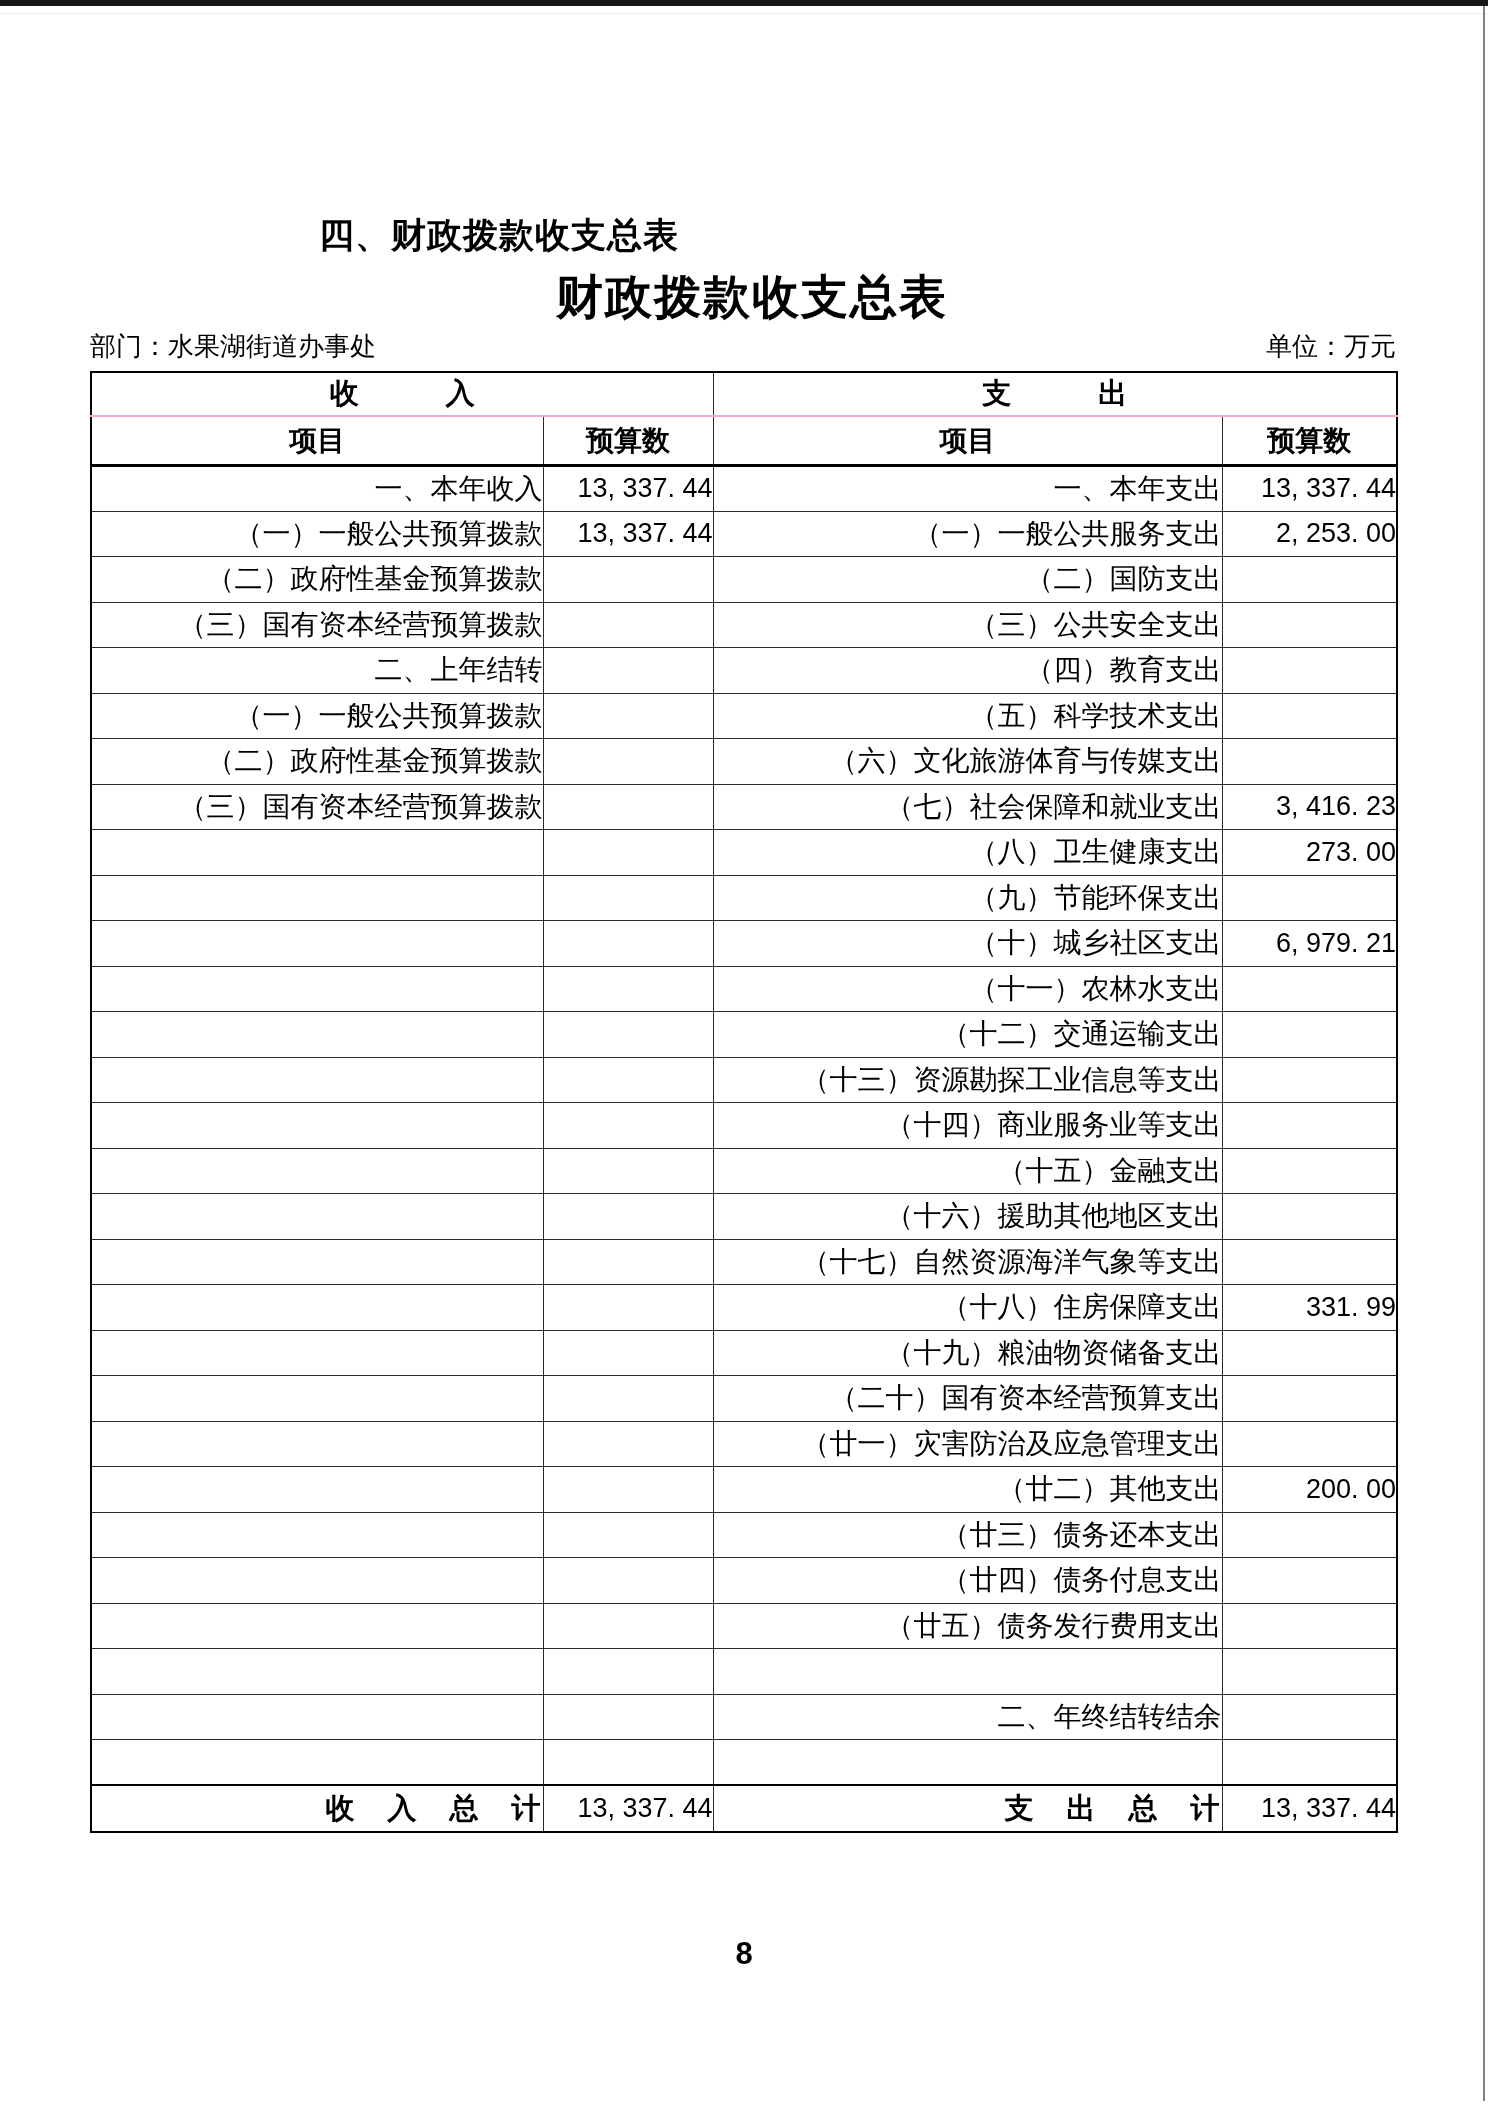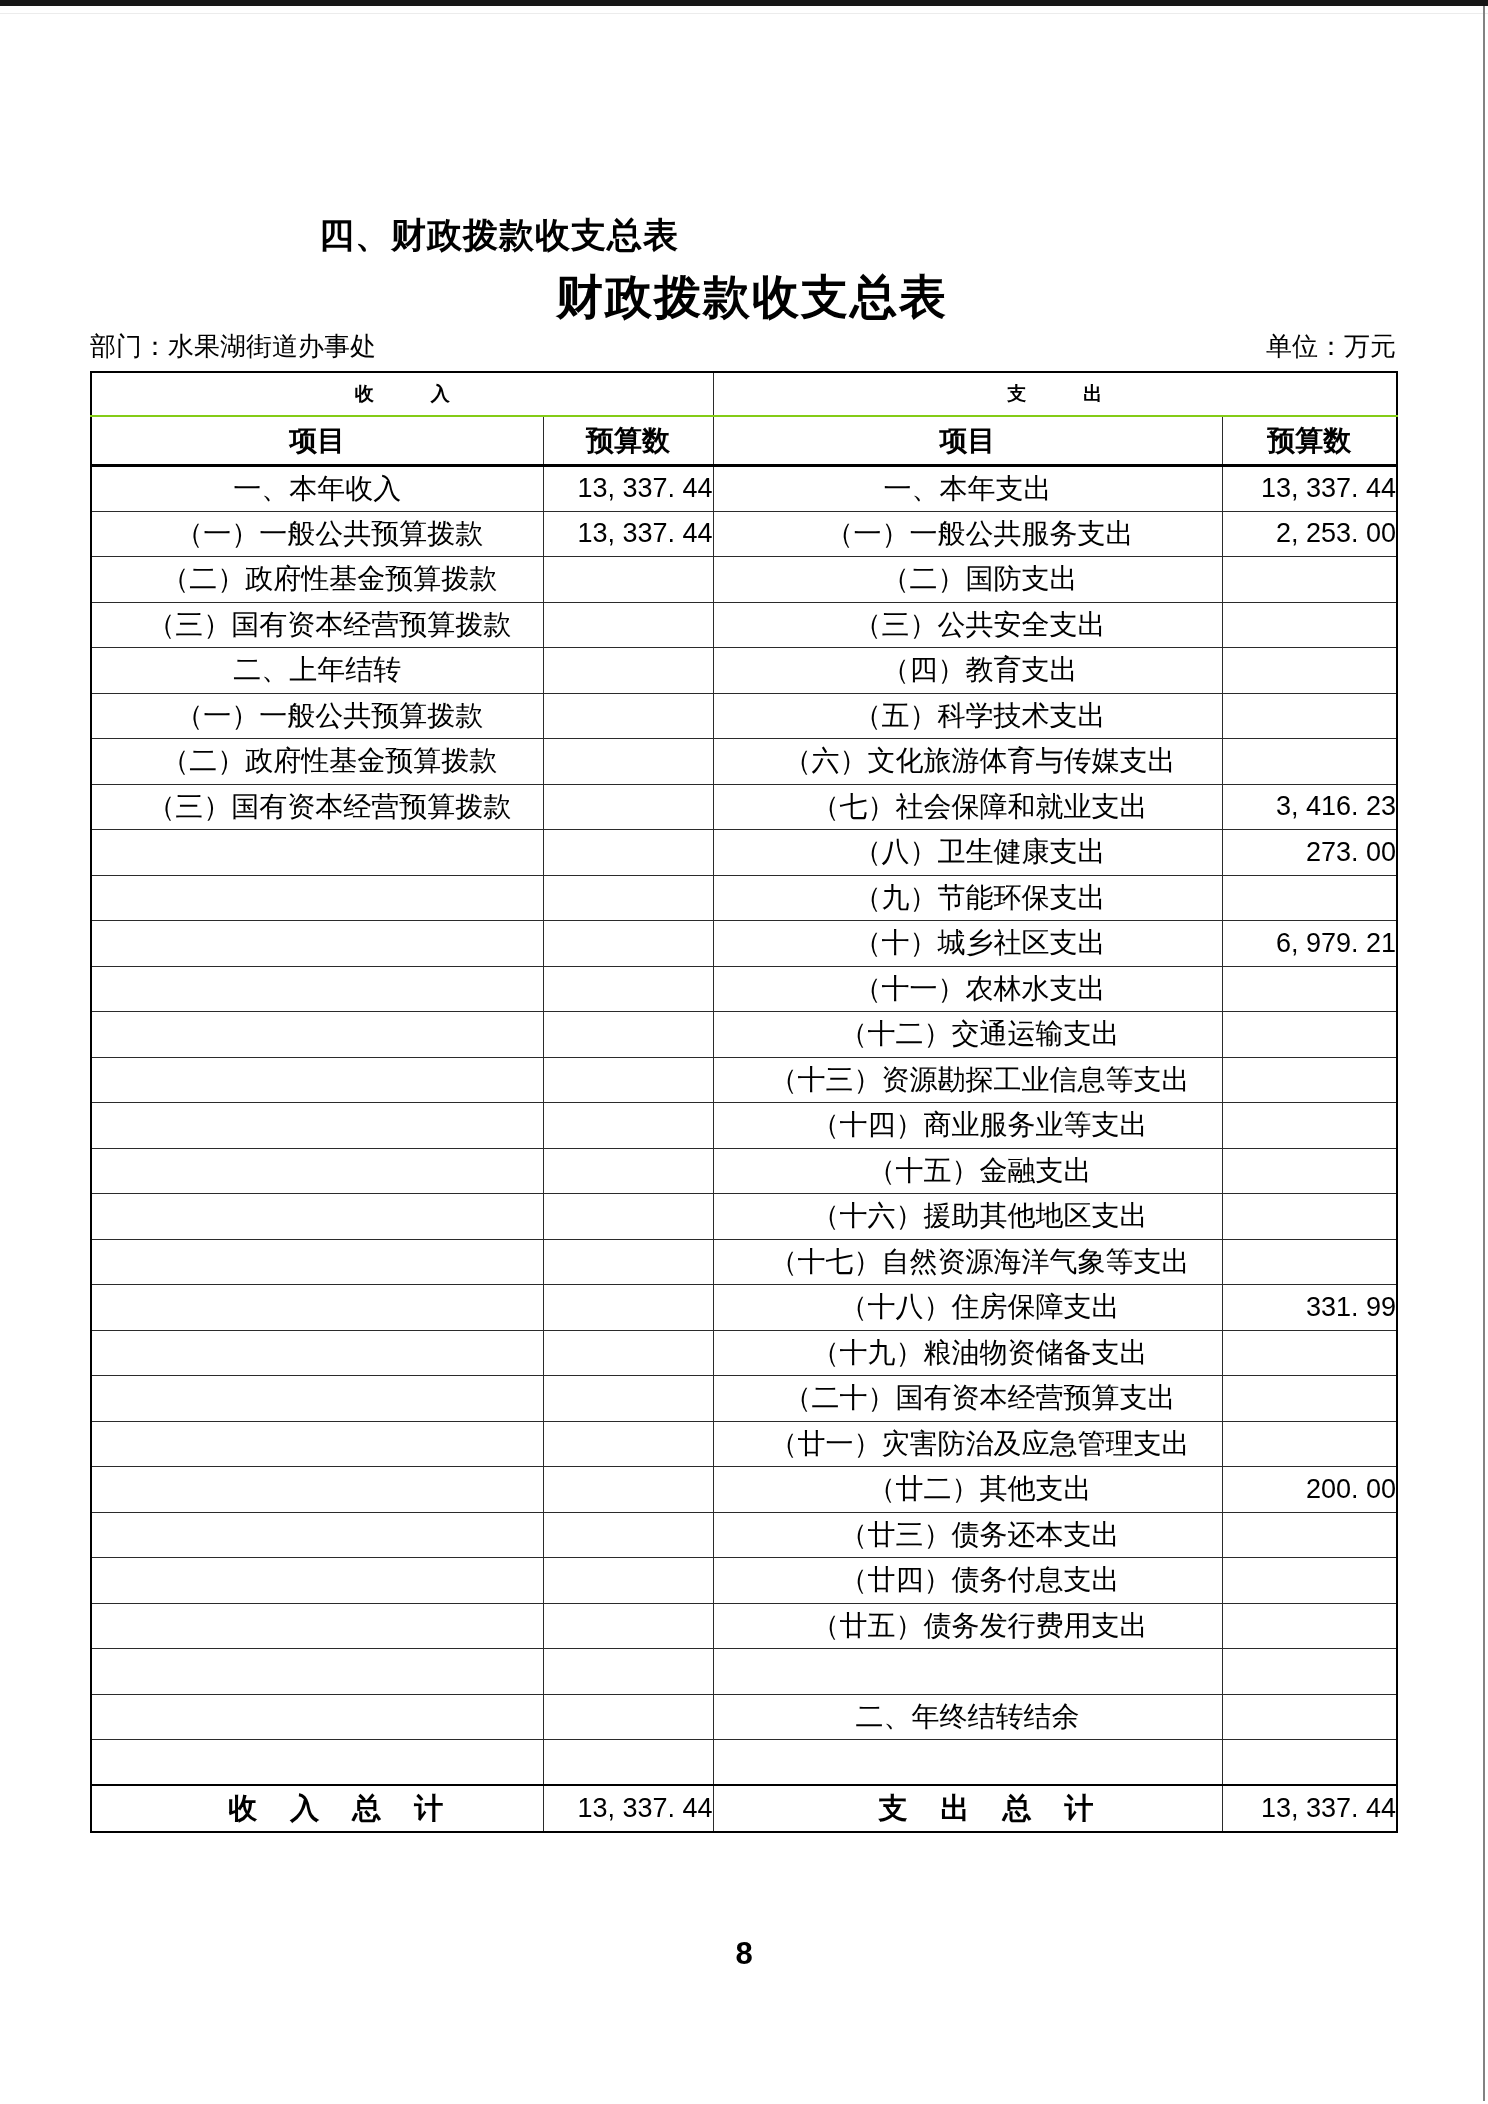--- a/index.html
+++ b/index.html
@@ -37,29 +37,29 @@
   table.grid{
     position:absolute;top:371px;left:90px;width:1306px;
     border-collapse:collapse;table-layout:fixed;
     border:2px solid #000;
   }
   table.grid th,table.grid td{
     border:1px solid #2b2b2b;
     padding:0;overflow:hidden;white-space:nowrap;vertical-align:middle;
   }
   tr.group-row th{
-    height:42px;font-size:19px;font-weight:700;text-align:center;
-    border-bottom:2px solid #84cc16;
+    height:42px;font-size:29px;font-weight:700;text-align:center;
+    border-bottom:2px solid #f9a8d4;
   }
   tr.col-row th{
     height:47px;font-size:28px;font-weight:700;text-align:center;
     border-bottom:3px solid #000;
   }
   tbody tr{height:45.5px;}
-  td.label{text-align:center;font-size:28px;padding-left:12px;}
+  td.label{text-align:right;font-size:28px;padding-left:12px;}
   td.label.sub{padding-left:24px;}
   td.amount{text-align:right;font-size:27px;padding-right:10px;}
   th.mid,td.mid{border-left:2px solid #000;}
   tr.total-row td{
     height:45px;border-top:2px solid #000;
   }
   tr.total-row td.label{font-weight:700;font-size:29px;letter-spacing:2px;padding-left:39px;}
   tr.total-row td.amount{font-weight:400;}
   .page-number{
     position:absolute;top:1936px;left:0;width:100%;text-align:center;

